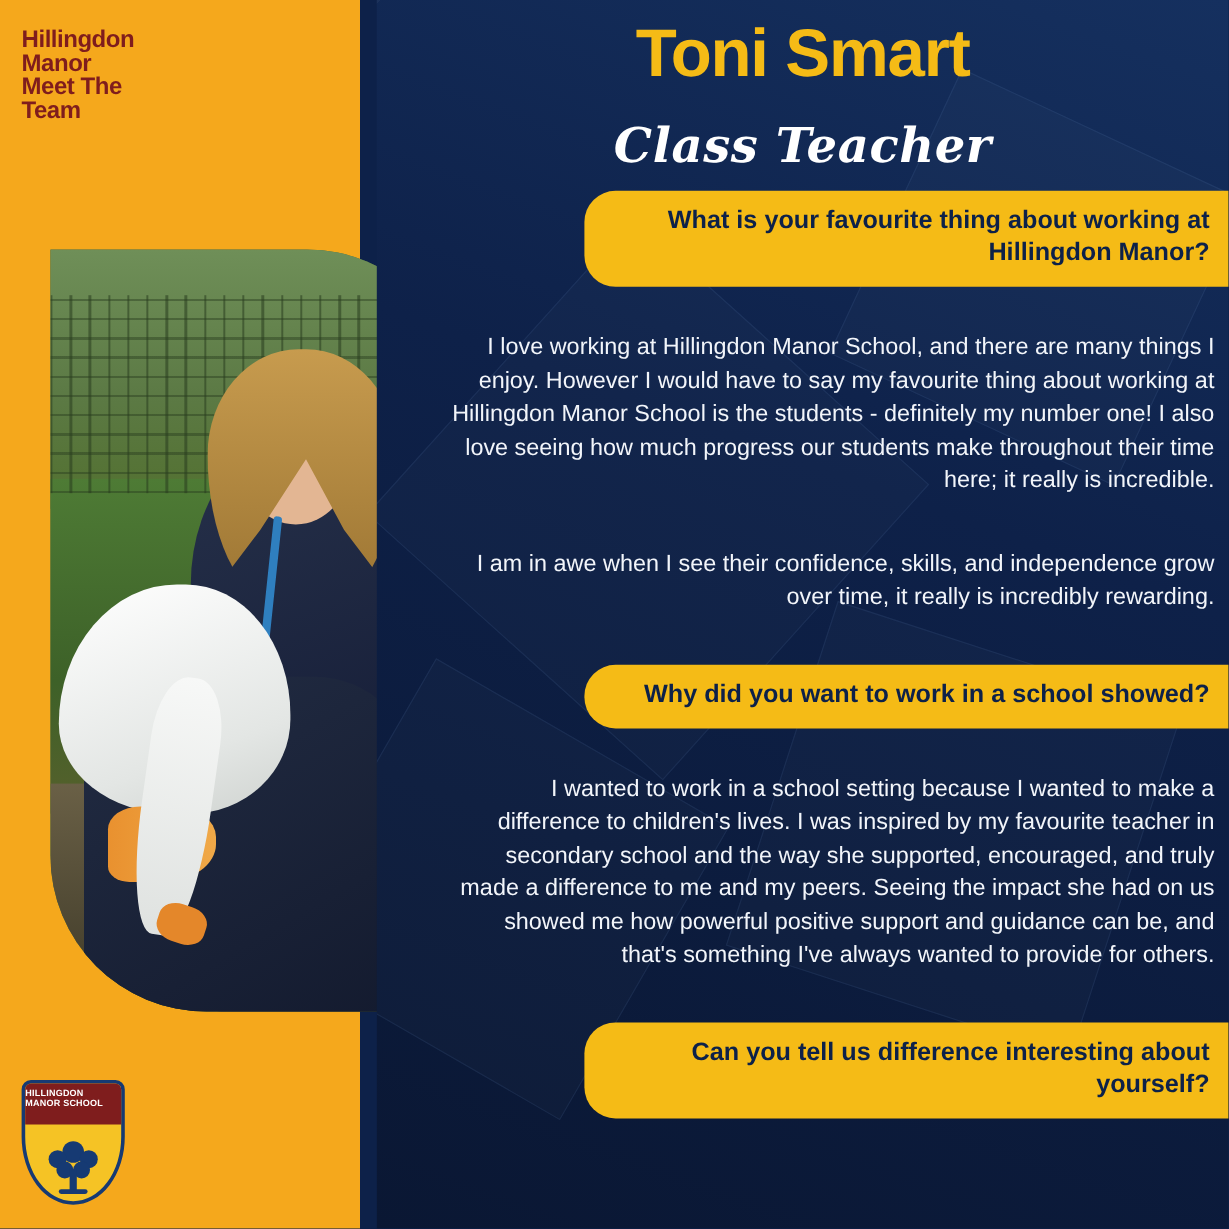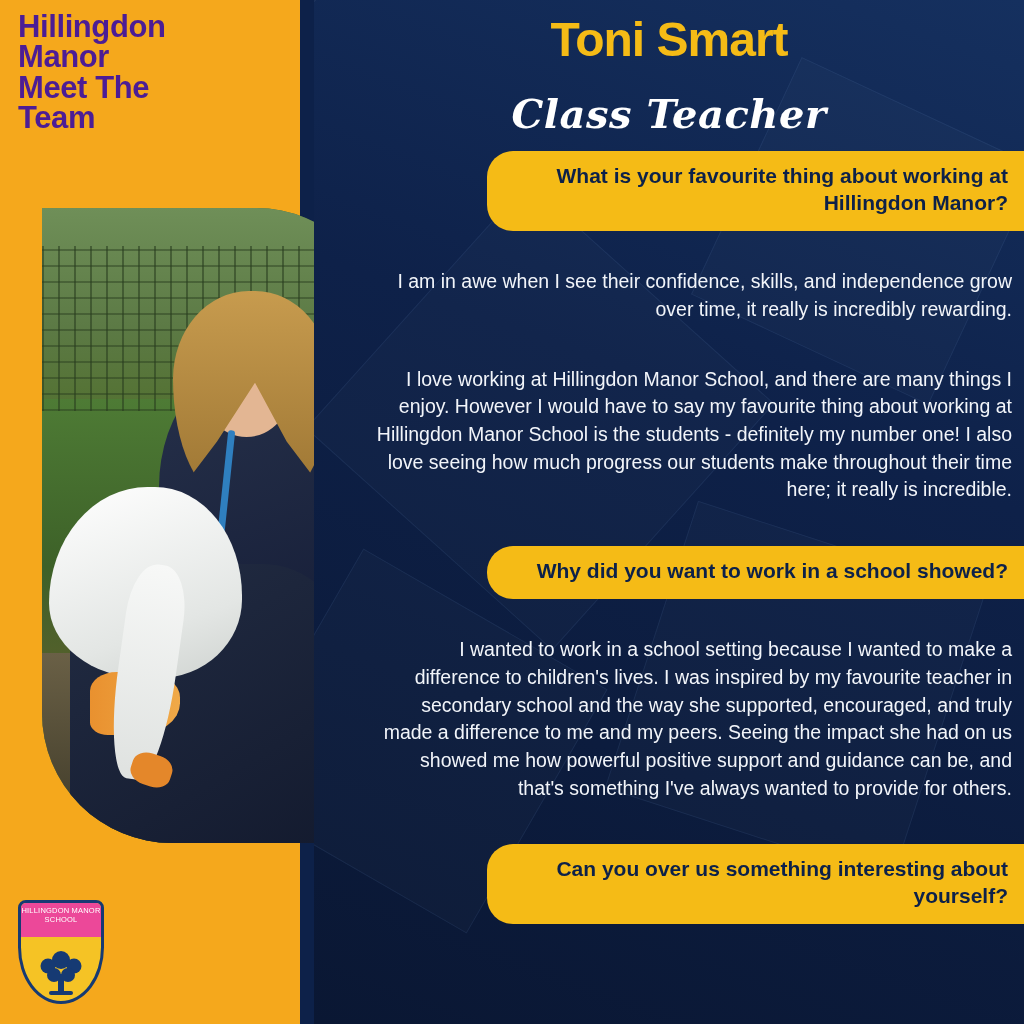--- a/index.html
+++ b/index.html
@@ -26,24 +26,24 @@
     position: absolute;
     left: 0;
     top: 0;
     width: 300px;
     height: 1024px;
     background: #f5a81c;
   }
   .brand-title {
     position: absolute;
     left: 18px;
-    top: 12px;
+    top: 24px;
     width: 265px;
-    color: #4c1d95;
-    font-size: 31px;
+    color: #7f1d1d;
+    font-size: 20px;
     line-height: 0.98;
     font-weight: 800;
     letter-spacing: -0.4px;
     white-space: pre-line;
   }
   .photo-frame {
     position: absolute;
     left: 42px;
     top: 208px;
     width: 344px;
@@ -170,27 +170,27 @@
     width: 86px; height: 104px;
     background: #f5c325;
     border: 3px solid #163a73;
     border-radius: 8px 8px 44px 44px / 8px 8px 58px 58px;
     box-sizing: border-box;
   }
   .logo-band {
     position: absolute;
     left: 3px; top: 3px;
     width: 80px; height: 34px;
-    background: #ec4899;
+    background: #7f1d1d;
     border-radius: 5px 5px 0 0;
     color: #fff;
     font-size: 7.5px;
-    font-weight: 400;
+    font-weight: 700;
     line-height: 1.15;
-    text-align: center;
+    text-align: left;
     padding-top: 4px;
     box-sizing: border-box;
     letter-spacing: .2px;
   }
   .logo-tree {
     position: absolute;
     left: 50%;
     top: 46px;
     transform: translateX(-50%);
   }
@@ -215,21 +215,21 @@
   .bg-shape.s1 { left: 60px; top: 250px; width: 330px; height: 330px; transform: rotate(42deg); }
   .bg-shape.s2 { left: 330px; top: 540px; width: 300px; height: 300px; transform: rotate(18deg); }
   .bg-shape.s3 { left: -40px; top: 600px; width: 280px; height: 280px; transform: rotate(30deg); }
   .bg-shape.s4 { left: 420px; top: 100px; width: 260px; height: 260px; transform: rotate(25deg); }
 
   .name {
     position: relative;
     margin: 16px 0 0 0;
     text-align: center;
     color: #f5bb16;
-    font-size: 48px;
+    font-size: 56px;
     font-weight: 800;
     letter-spacing: -1px;
     line-height: 1;
   }
   .role {
     position: relative;
     text-align: center;
     color: #ffffff;
     font-size: 40px;
     font-family: "DejaVu Serif", serif;
@@ -316,32 +316,32 @@
     <div class="bg-shape s2"></div>
     <div class="bg-shape s3"></div>
     <div class="bg-shape s4"></div>
 
     <div class="name">Toni Smart</div>
     <div class="role">Class Teacher</div>
 
     <div class="qa-block">
       <div class="question">What is your favourite thing about working at Hillingdon Manor?</div>
       <div class="answer">
+        <div class="para">I love working at Hillingdon Manor School, and there are many things I enjoy. However I would have to say my favourite thing about working at Hillingdon Manor School is the students - definitely my number one! I also love seeing how much progress our students make throughout their time here; it really is incredible.</div>
         <div class="para">I am in awe when I see their confidence, skills, and independence grow over time, it really is incredibly rewarding.</div>
-        <div class="para">I love working at Hillingdon Manor School, and there are many things I enjoy. However I would have to say my favourite thing about working at Hillingdon Manor School is the students - definitely my number one! I also love seeing how much progress our students make throughout their time here; it really is incredible.</div>
       </div>
     </div>
 
     <div class="qa-block">
       <div class="question">Why did you want to work in a school showed?</div>
       <div class="answer">
         <div class="para">I wanted to work in a school setting because I wanted to make a difference to children's lives. I was inspired by my favourite teacher in secondary school and the way she supported, encouraged, and truly made a difference to me and my peers. Seeing the impact she had on us showed me how powerful positive support and guidance can be, and that's something I've always wanted to provide for others.</div>
       </div>
     </div>
 
     <div class="qa-block">
-      <div class="question">Can you over us something interesting about yourself?</div>
+      <div class="question">Can you tell us difference interesting about yourself?</div>
       <div class="answer">
         
       </div>
     </div>
   </div>
 </div>
 
 </body></html>

